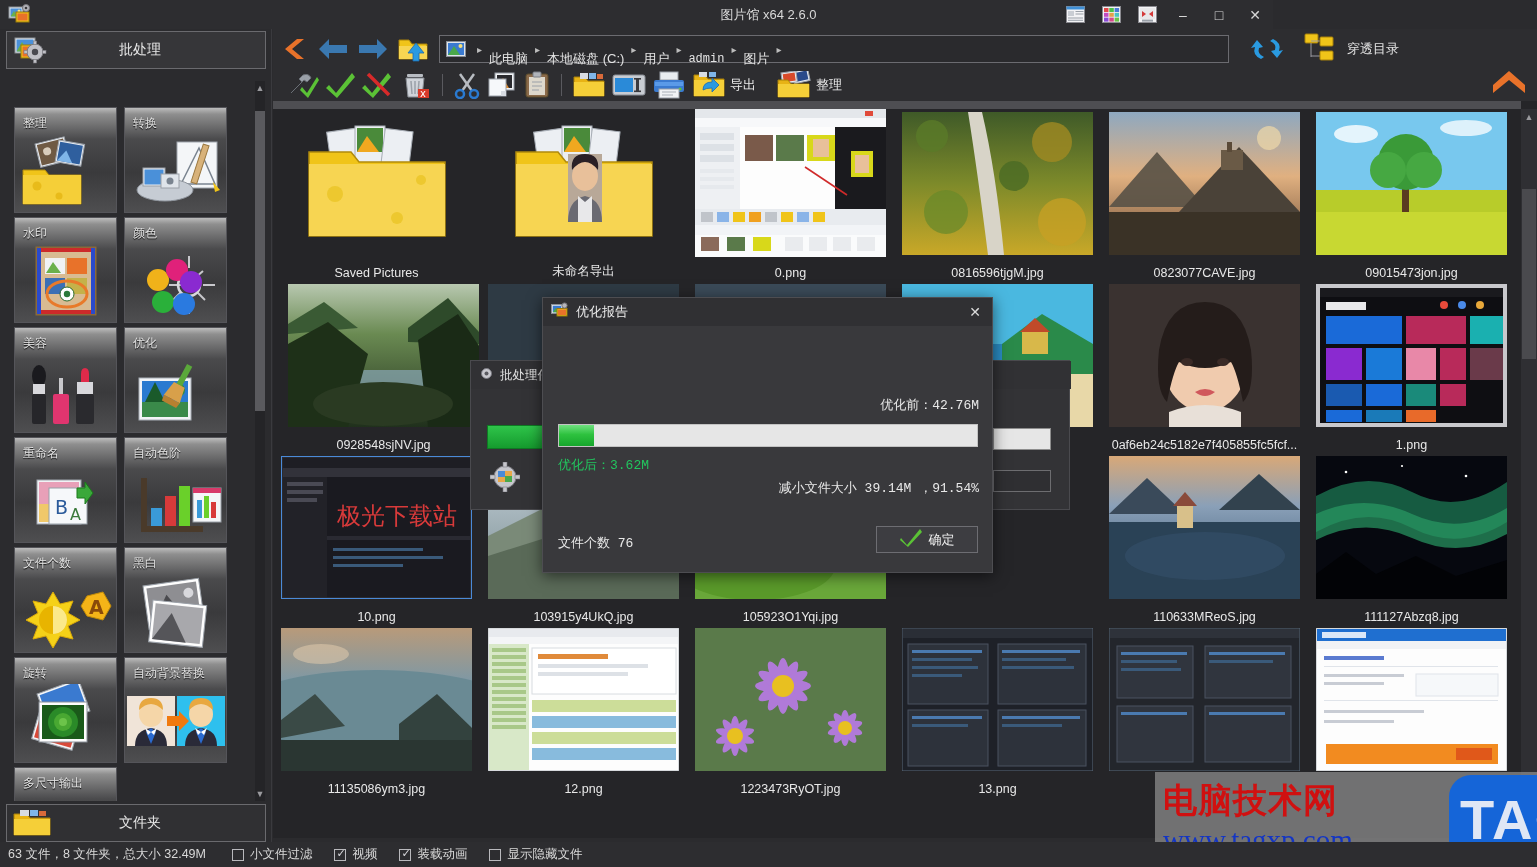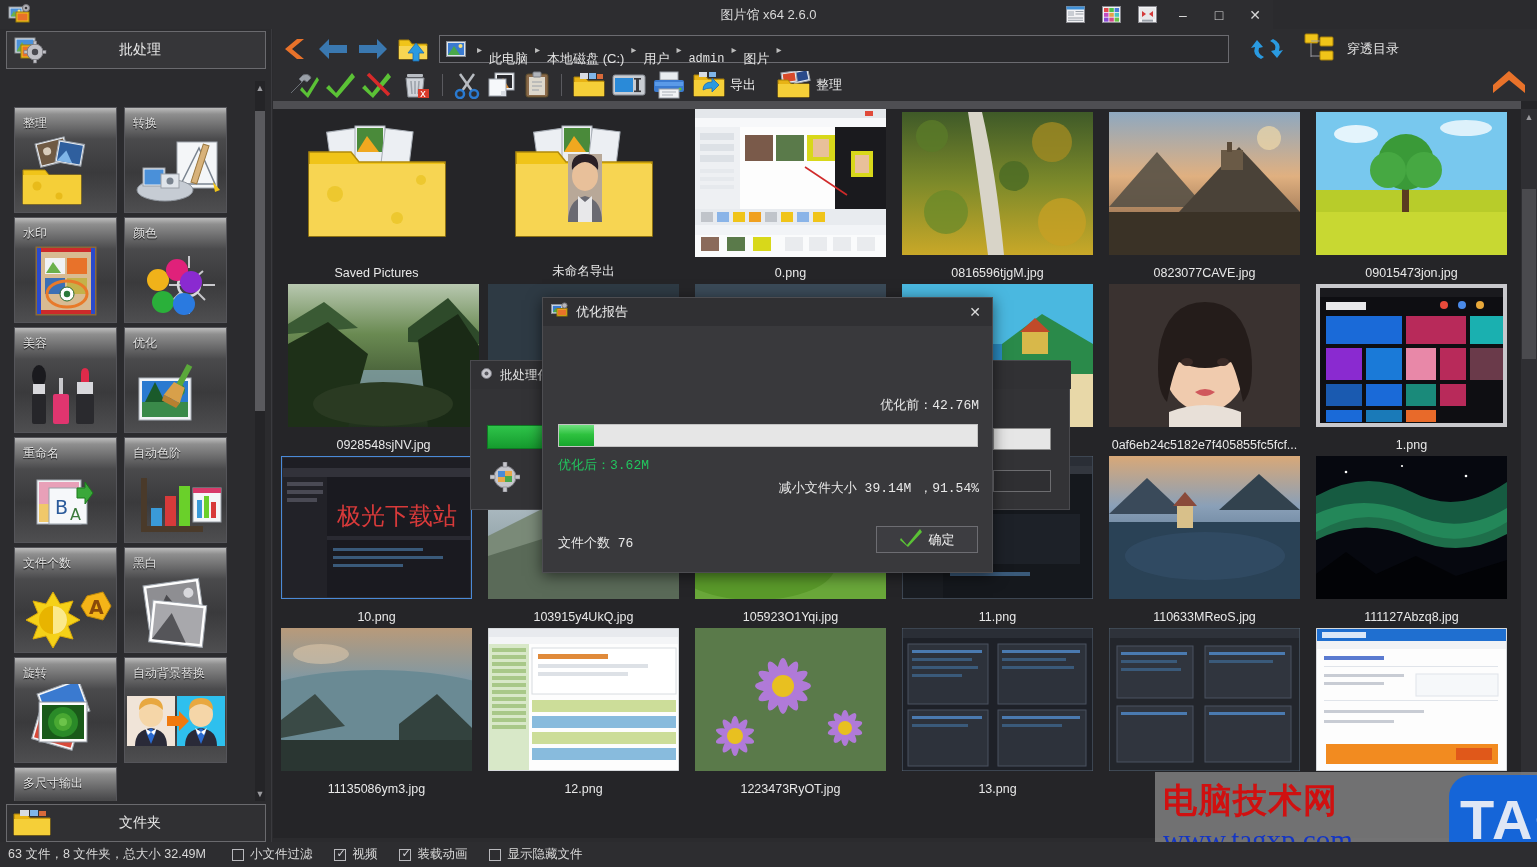--- a/index.html
+++ b/index.html
@@ -1075,40 +1075,20 @@
           <svg class="ph" width="191" height="143" viewBox="0 0 191 143">
             <rect width="191" height="56" fill="#9ac8e8"></rect>
             <rect y="56" width="191" height="87" fill="#6aa83a"></rect>
             <ellipse cx="96" cy="62" rx="120" ry="30" fill="#7ab83a"></ellipse>
             <ellipse cx="60" cy="110" rx="80" ry="34" fill="#5a9a2a"></ellipse>
           </svg>
         </div>
         <div class="cap">105923O1Yqi.jpg</div>
       </div>
 
-      <div class="cell" style="left:621px;top:344px;">
-        <div class="thumbbox">
-          <svg class="ph" width="191" height="143" viewBox="0 0 191 143">
-            <rect width="191" height="143" fill="#20232a" stroke="#5a6a7a"></rect>
-            <rect x="1" y="1" width="189" height="9" fill="#2a2e36"></rect>
-            <rect x="1" y="10" width="189" height="8" fill="#33373f"></rect>
-            <rect x="1" y="18" width="40" height="124" fill="#1a1d22"></rect>
-            <rect x="5" y="24" width="32" height="5" fill="#3a4048"></rect>
-            <rect x="5" y="33" width="32" height="5" fill="#3a4048"></rect>
-            <rect x="5" y="42" width="26" height="5" fill="#3a4048"></rect>
-            <rect x="41" y="18" width="149" height="124" fill="#15181d"></rect>
-            <rect x="48" y="26" width="70" height="4" fill="#4a7ab0"></rect>
-            <rect x="48" y="36" width="100" height="4" fill="#3a5a7a"></rect>
-            <rect x="48" y="46" width="60" height="4" fill="#3a5a7a"></rect>
-            <rect x="48" y="58" width="130" height="50" fill="#1d2128"></rect>
-            <rect x="48" y="116" width="80" height="4" fill="#3a5a7a"></rect>
-          </svg>
-        </div>
-        <div class="cap">11.png</div>
-      </div>
 
       <div class="cell" style="left:828px;top:344px;">
         <div class="thumbbox">
           <svg class="ph" width="191" height="143" viewBox="0 0 191 143">
             <defs>
                 <linearGradient id="g5" x1="0" y1="0" x2="0" y2="1">
               <stop offset="0" stop-color="#d8a878"></stop>
                   <stop offset="0.35" stop-color="#8aa0b8"></stop>
                   <stop offset="1" stop-color="#2a4a66"></stop>
             </linearGradient>

